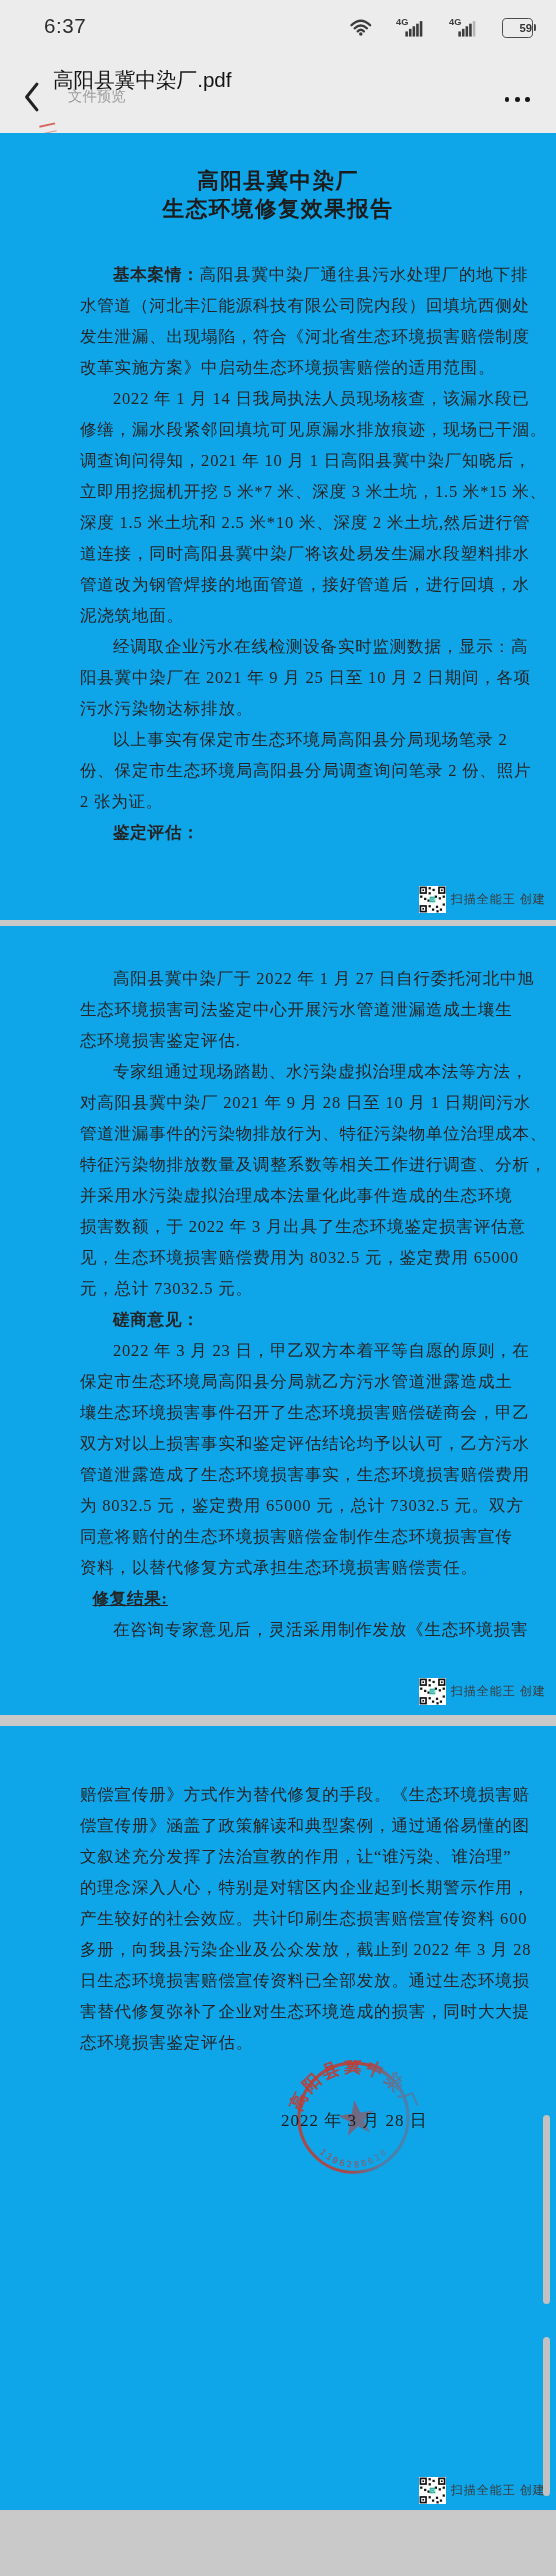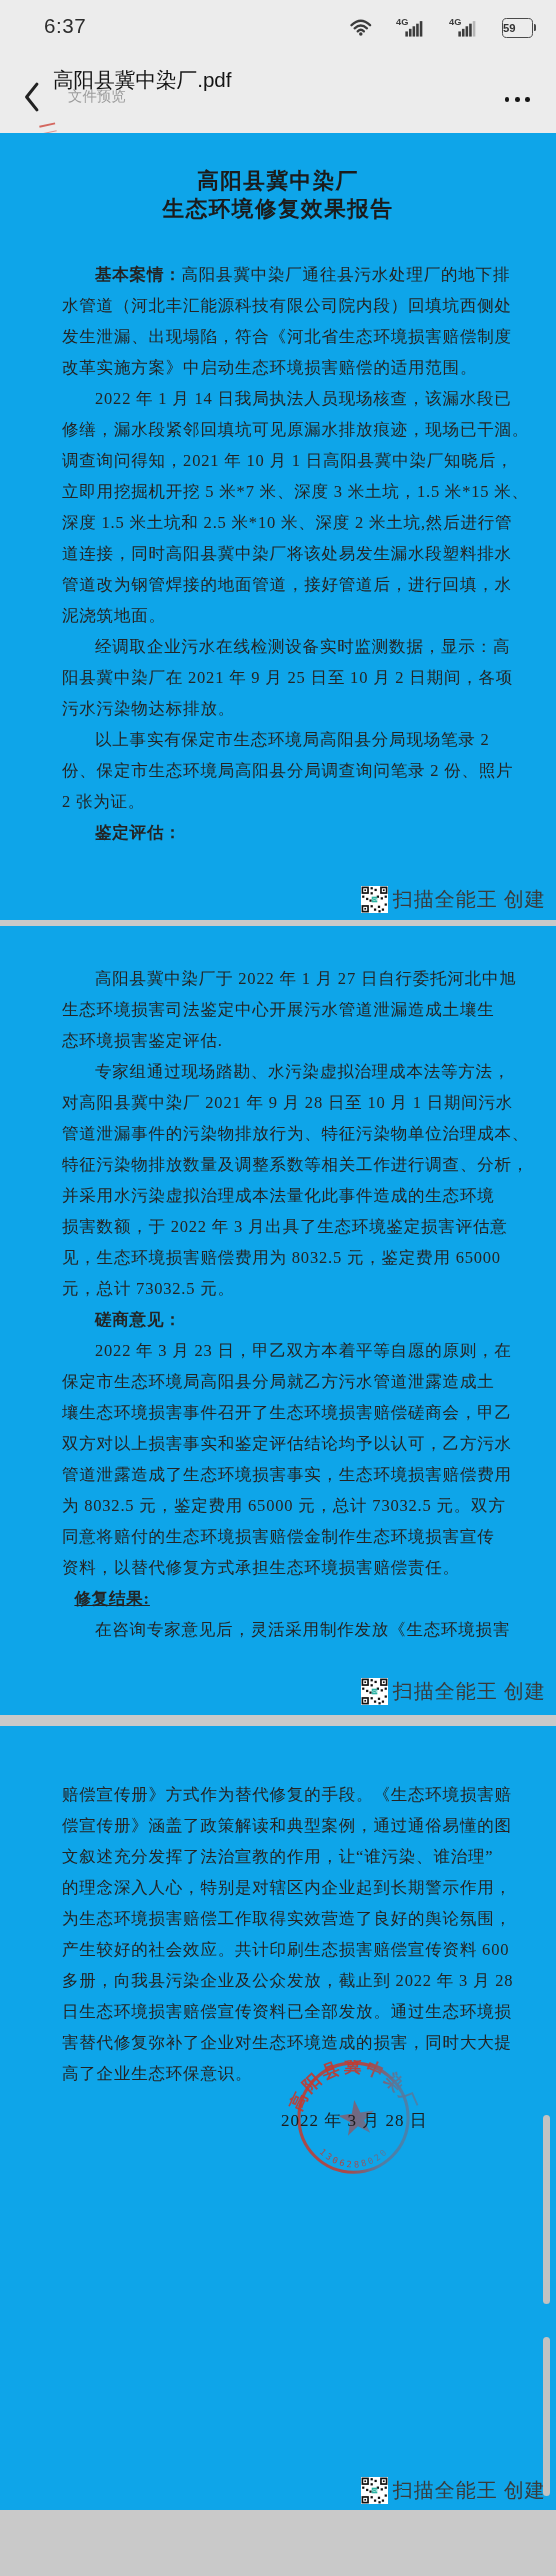--- a/index.html
+++ b/index.html
@@ -3,51 +3,51 @@
 <meta charset="utf-8">
 <style>
   html,body{margin:0;padding:0;background:#888;}
   .screen{position:relative;width:556px;height:2717px;background:#c9c9c9;overflow:hidden;
           font-family:"Liberation Sans","DejaVu Sans",sans-serif;}
   
   .app-header{position:relative;width:556px;height:133px;background:#ececec;}
   .time{position:absolute;left:32px;top:14.4px;font-size:20.6px;color:#2d2d2d;letter-spacing:0.5px;margin-left:12px;}
   .status-icons{position:absolute;right:23px;top:16.5px;display:flex;align-items:center;gap:24px;height:23px;}
   .battery{position:relative;width:29px;height:17.5px;border:1.5px solid #4a4a4a;border-radius:4.6px;
-           display:flex;align-items:center;justify-content:flex-start;font-size:11.3px;color:#333;font-weight:700;}
+           display:flex;align-items:center;justify-content:flex-end;font-size:11.3px;color:#333;font-weight:700;}
   .battery .nub{position:absolute;right:-4.1px;top:4.6px;width:2.6px;height:7.2px;background:#4a4a4a;border-radius:0 1.5px 1.5px 0;}
   .back-btn{position:absolute;left:23px;top:81px;width:17.5px;height:32px;}
   .hdr-title{position:absolute;left:53px;top:66px;font-size:20.6px;color:#141414;font-weight:500;
              white-space:nowrap;max-width:392px;overflow:hidden;}
   .hdr-sub{position:absolute;left:68px;top:87px;font-size:14.4px;color:#9c9c9c;}
   .more-btn{position:absolute;right:25px;top:94px;display:flex;gap:5.7px;padding:3.1px 1px;}
   .more-btn i{width:4.6px;height:4.6px;border-radius:50%;background:#161616;display:block;}
   
   .page{position:relative;width:556px;background:#0ea5e9;overflow:hidden;
         font-family:"Liberation Serif","DejaVu Serif",serif;color:#242424;}
   .pg1{height:787px;}
   .pg2{height:789px;margin-top:5.7px;}
   .pg3{height:784px;margin-top:11px;}
   .doc-title{padding-top:34px;text-align:center;font-size:21.6px;line-height:28px;font-weight:700;
              letter-spacing:1.5px;color:#1b1b1b;}
-  .body{padding-left:62px;padding-right:63px;}
+  .body{padding-left:80px;padding-right:63px;}
   .body1{margin-top:36px;}
   .body2{padding-top:37px;}
   .body3{padding-top:53px;}
   .ln{height:31px;line-height:31px;font-size:16.5px;letter-spacing:0.8px;white-space:nowrap;}
   .ind{text-indent:33px;}
   .ind-sm{text-indent:12.4px;text-decoration:underline;}
   .b{font-weight:700;}
   
   .wm{position:absolute;display:flex;align-items:center;gap:5.2px;}
   .wm-1{right:10.3px;bottom:7.2px;}
   .wm-2{right:10.3px;bottom:9.3px;}
   .wm-3{right:10.3px;bottom:6.2px;}
   .qr{width:27px;height:27px;display:block;}
-  .wm-label{font-size:20px;color:#3a3a3a;letter-spacing:1px;font-family:"Liberation Serif","DejaVu Serif",serif;}
+  .wm-label{font-size:12px;color:#3a3a3a;letter-spacing:1px;font-family:"Liberation Serif","DejaVu Serif",serif;}
   
   .stamp{position:absolute;left:284px;top:334px;width:139px;height:121px;
          -webkit-mask-image:linear-gradient(100deg,#000 52%,rgba(0,0,0,.45) 72%,rgba(0,0,0,.28) 100%);
          mask-image:linear-gradient(100deg,#000 52%,rgba(0,0,0,.45) 72%,rgba(0,0,0,.28) 100%);}
   .stamp-date{position:absolute;left:281px;top:383px;font-size:17px;letter-spacing:1px;color:#1d1d1d;
               font-family:"Liberation Serif","DejaVu Serif",serif;white-space:nowrap;}
   
   .sb{position:absolute;right:5.7px;width:7.2px;background:#c2c2c2;border-radius:4.1px;}
   .sb1{top:2115px;height:189px;}
   .sb2{top:2337px;height:159px;}
@@ -245,26 +245,25 @@
       <span class="wm-label">扫描全能王 创建</span>
     </div>
   </div>
 
   <div class="page pg3">
     <div class="body body3">
       <div class="ln">赔偿宣传册》方式作为替代修复的手段。《生态环境损害赔</div>
       <div class="ln">偿宣传册》涵盖了政策解读和典型案例，通过通俗易懂的图</div>
       <div class="ln">文叙述充分发挥了法治宣教的作用，让“谁污染、谁治理”</div>
       <div class="ln">的理念深入人心，特别是对辖区内企业起到长期警示作用，</div>
-      <div class="ln">为生态环境损害赔偿工作取得实效营造了良好的舆论氛围，</div>
       <div class="ln">产生较好的社会效应。共计印刷生态损害赔偿宣传资料 600</div>
       <div class="ln">多册，向我县污染企业及公众发放，截止到 2022 年 3 月 28</div>
       <div class="ln">日生态环境损害赔偿宣传资料已全部发放。通过生态环境损</div>
       <div class="ln">害替代修复弥补了企业对生态环境造成的损害，同时大大提</div>
-      <div class="ln">高了企业生态环保意识。</div>
+      <div class="ln">态环境损害鉴定评估。</div>
     </div>
 
     <svg class="stamp" viewBox="0 0 270 235">
       <defs>
         <path id="arcTop" d="M 30 128 A 105 105 0 0 1 240 128"></path>
         <path id="arcBot" d="M 55 160 A 90 90 0 0 0 215 160"></path>
       </defs>
       <circle cx="135" cy="112" r="106" fill="none" stroke="#c43a2e" stroke-width="6" opacity="0.85"></circle>
       <text font-size="34" font-weight="bold" fill="#c43a2e" opacity="0.9" font-family="Liberation Serif,serif" letter-spacing="6">
         <textPath href="#arcTop" startOffset="8%">高阳县冀中染厂</textPath>

